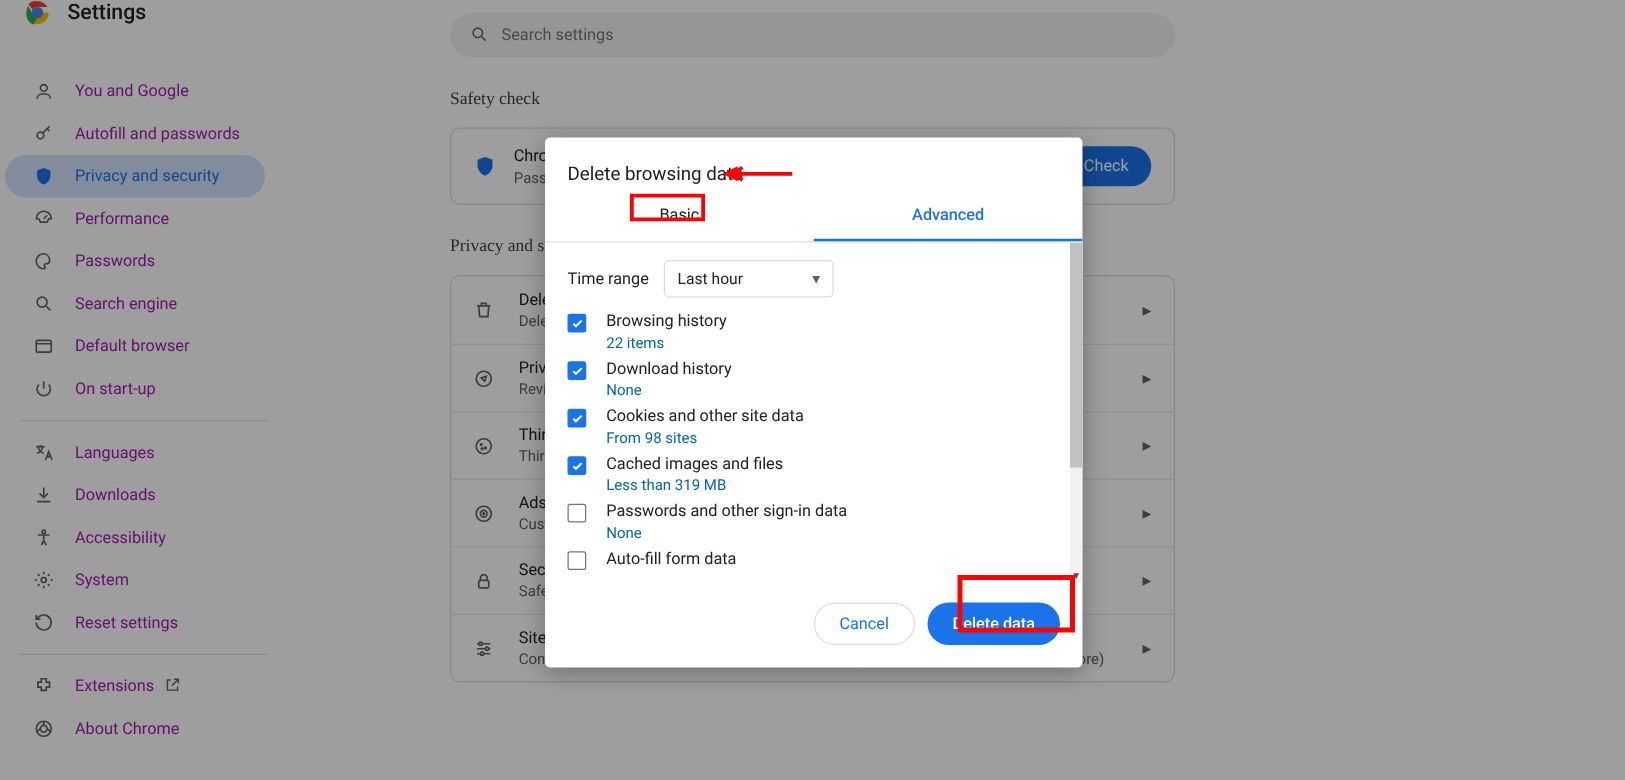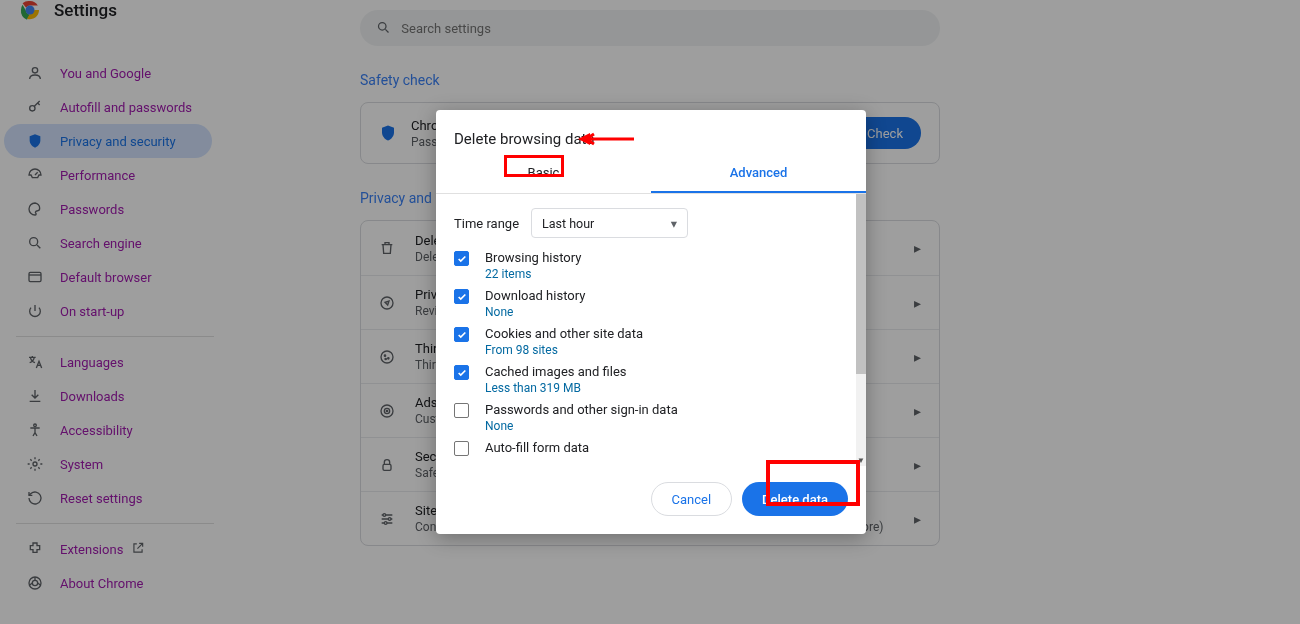--- a/index.html
+++ b/index.html
@@ -20,21 +20,21 @@
   .side-group hr { border: none; border-top: 1px solid #e0e0e0; margin: 8px 24px 8px 12px; }
   .side-ext { display:flex; align-items:center; }
   .side-ext .launch { width:16px; height:16px; margin-left:8px; color:#5f6368; }
 
   
   .main { position: absolute; left: 360px; top: 0; width: 580px; }
   .search-wrap { margin-top: 10px; height: 36px; background: #f1f3f4; border-radius: 18px; display: flex; align-items: center; padding: 0 16px; width: 580px; }
   .search-wrap .ic { width:16px; height:16px; margin-right:10px; color:#5f6368; }
   .search-wrap input { border: none; background: transparent; outline: none; font-size: 13px; width: 100%; color:#0f766e; }
 
-  .section-title { font-size: 14px; color: #3b82f6; margin-top: 26px; margin-bottom: 14px; }
+  .section-title { font-size: 14px; color: #404040; margin-top: 26px; margin-bottom: 14px; font-family: Liberation Serif, serif; }
   .card { border: 1px solid #dadce0; border-radius: 8px; background: #fff; }
   .safety-card { display:flex; align-items:center; padding:14px 18px; }
   .safety-card .txt { flex:1; margin-left:14px; }
   .safety-card .txt .t1 { font-size:13px; }
   .safety-card .txt .t2 { font-size:12px; color:#5f6368; margin-top:2px; }
   .safety-btn { background:#1a73e8; color:#fff; border:none; border-radius:18px; height:32px; padding:0 18px; font-size:13px; cursor:pointer; }
 
   .settings-card .row { display:flex; align-items:center; height:54px; padding:0 18px; border-top:1px solid #e8eaed; cursor:pointer; }
   .settings-card .row:first-child { border-top:none; }
   .settings-card .row .ic { width:20px; margin-right:16px; color:#5f6368; display:flex; align-items:center; }
@@ -50,21 +50,21 @@
 
   .tabs { display:flex; height:42px; border-bottom:1px solid #e0e0e0; }
   .tab { flex:1; display:flex; align-items:center; justify-content:center; font-size:13px; cursor:pointer; position:relative; }
   .tab.basic { color:#202124; }
   .tab.adv { color:#1a73e8; font-weight:500; }
   .tab.adv::after { content:""; position:absolute; left:0; right:0; bottom:0; height:2px; background:#1a73e8; }
 
   .dlg-body { padding:14px 18px 0; height:272px; overflow:hidden; position:relative; }
   .time-row { display:flex; align-items:center; margin-bottom:12px; }
   .time-row .lbl { font-size:13px; margin-right:12px; }
-  .time-select { border:1px solid #dadce0; border-radius:4px; height:30px; width:157px; display:flex; align-items:center; justify-content:space-between; padding:14px 10px; font-size:12.5px; color:#202124; cursor:pointer; }
+  .time-select { border:1px solid #dadce0; border-radius:4px; height:30px; width:136px; display:flex; align-items:center; justify-content:space-between; padding:14px 10px; font-size:12.5px; color:#202124; cursor:pointer; }
   .time-select .caret { color:#5f6368; }
 
   .opt { display:flex; align-items:flex-start; margin:7px 0; }
   .opt .cb { width:15px; height:15px; border:1.5px solid #757575; border-radius:2px; margin-right:16px; margin-top:1px; display:flex; align-items:center; justify-content:center; flex-shrink:0; cursor:pointer; }
   .opt .cb.checked { background:#1a73e8; border-color:#1a73e8; }
   .opt .cb.checked svg { display:block; }
   .opt .cb svg { display:none; }
   .opt .txt .t1 { font-size:13px; }
   .opt .txt .t2 { font-size:12px; color:#0369a1; margin-top:2px; }
 

